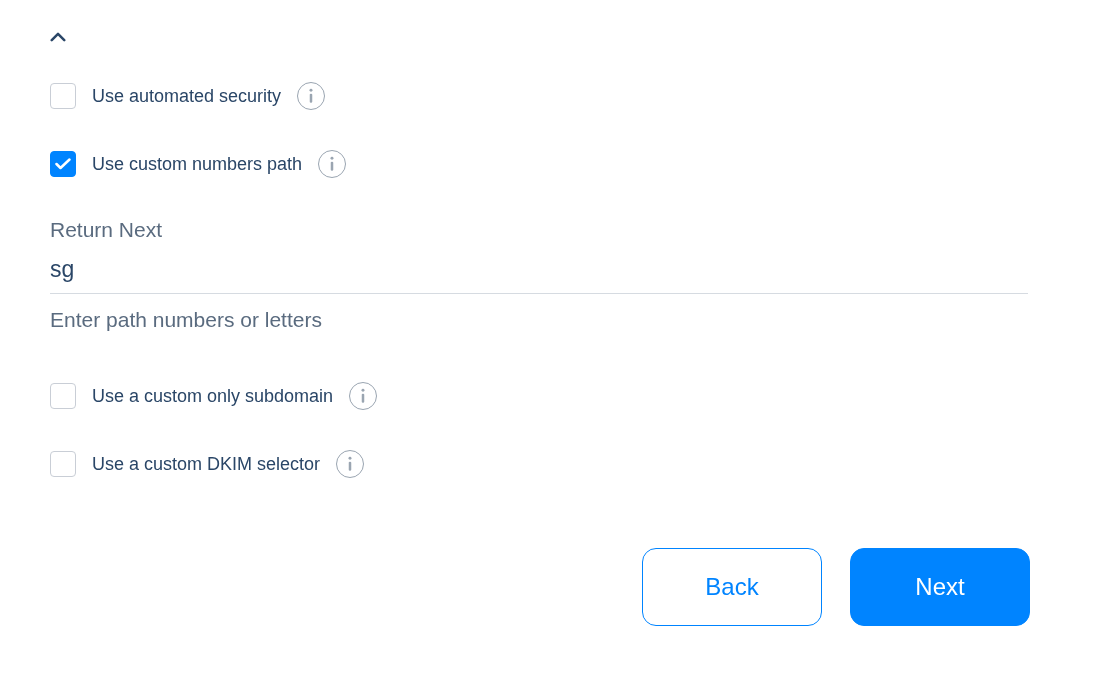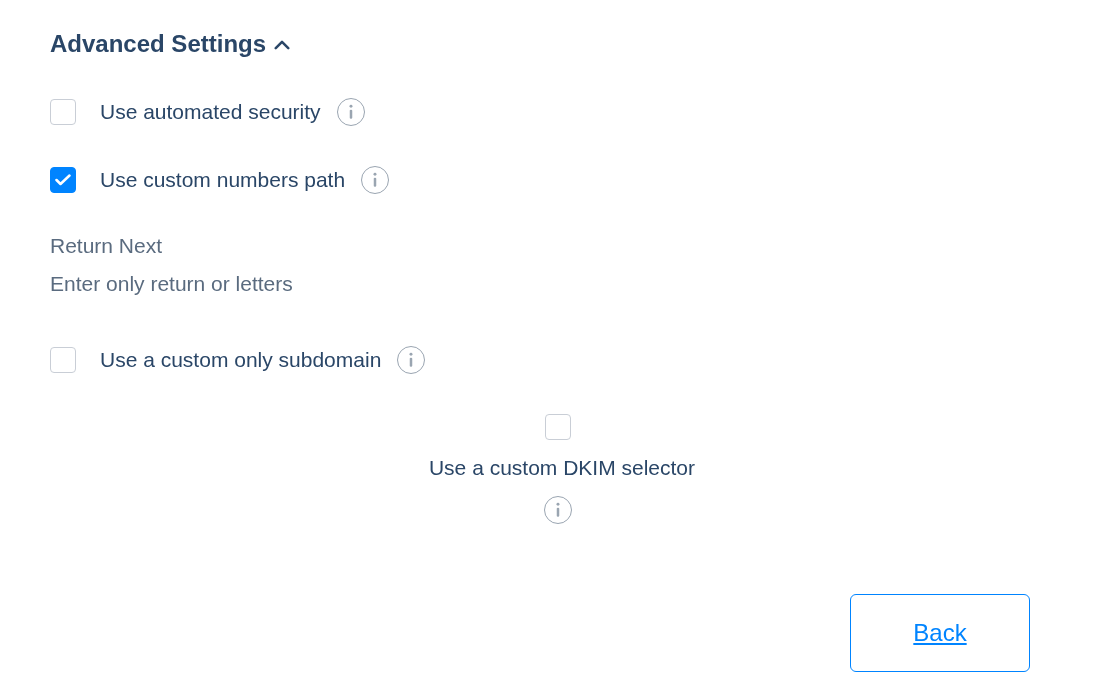--- a/index.html
+++ b/index.html
@@ -32,21 +32,20 @@
       margin-top: 2px;
     }
     .option-row {
       display: flex;
       align-items: center;
       gap: 16px;
       margin-bottom: 40px;
     }
     .option-row.tight {
       margin-bottom: 30px;
-      flex-direction: column;
     }
     .checkbox {
       width: 26px;
       height: 26px;
       border: 1px solid #c9ced6;
       border-radius: 4px;
       background: #ffffff;
       display: inline-flex;
       align-items: center;
       justify-content: center;
@@ -57,24 +56,23 @@
       background: #0084ff;
       border-color: #0084ff;
     }
     .checkbox.checked svg {
       display: block;
     }
     .checkbox svg {
       display: none;
     }
     .option-label {
-      font-size: 21px;
+      font-size: 18px;
       color: #2a4667;
       font-weight: 400;
-      margin-left: 8px;
     }
     .info-icon {
       width: 28px;
       height: 28px;
       border: 1.5px solid #9aa5b1;
       border-radius: 50%;
       display: inline-flex;
       align-items: center;
       justify-content: center;
       cursor: pointer;
@@ -114,45 +112,43 @@
     .button-row {
       display: flex;
       justify-content: flex-end;
       gap: 28px;
       margin-top: 70px;
       padding-right: 36px;
     }
     .btn {
       min-width: 180px;
       height: 78px;
-      border-radius: 6px;
+      border-radius: 14px;
       font-size: 24px;
       font-weight: 400;
       cursor: pointer;
       display: inline-flex;
       align-items: center;
       justify-content: center;
-      text-decoration: underline;
     }
     .btn-secondary {
       background: #ffffff;
       border: 1.5px solid #0084ff;
       color: #0084ff;
     }
     .btn-primary {
       background: #0084ff;
       border: 1.5px solid #0084ff;
       color: #ffffff;
     }
   </style>
 </head>
 <body>
 
 <div class="section-header">
-  <span class="section-title">Advanced Settings</span>
   <span class="chevron">
     <svg width="16" height="10" viewBox="0 0 12 8" fill="none">
       <path d="M1 6.5L6 1.5L11 6.5" stroke="#2a4667" stroke-width="2" stroke-linecap="round" stroke-linejoin="round"></path>
     </svg>
   </span>
 </div>
 
 <div class="option-row">
   <span class="checkbox">
     
@@ -176,21 +172,24 @@
   <span class="info-icon">
     <svg viewBox="0 0 6 14" fill="none">
       <circle cx="3" cy="2" r="1.3" fill="#9aa5b1"></circle>
       <rect x="1.9" y="5" width="2.2" height="8" rx="1" fill="#9aa5b1"></rect>
     </svg>
   </span>
 </div>
 
 <div class="field-block">
   <div class="field-label">Return Next</div>
-  <div class="field-hint">Enter only return or letters</div>
+  <div class="field-input-wrap">
+    <input class="field-input" type="text" value="sg" style="">
+  </div>
+  <div class="field-hint">Enter path numbers or letters</div>
 </div>
 
 <div class="option-row">
   <span class="checkbox">
     
   </span>
   <span class="option-label">Use a custom only subdomain</span>
   <span class="info-icon">
     <svg viewBox="0 0 6 14" fill="none">
       <circle cx="3" cy="2" r="1.3" fill="#9aa5b1"></circle>
@@ -207,13 +206,14 @@
   <span class="info-icon">
     <svg viewBox="0 0 6 14" fill="none">
       <circle cx="3" cy="2" r="1.3" fill="#9aa5b1"></circle>
       <rect x="1.9" y="5" width="2.2" height="8" rx="1" fill="#9aa5b1"></rect>
     </svg>
   </span>
 </div>
 
 <div class="button-row">
   <button class="btn btn-secondary">Back</button>
+  <button class="btn btn-primary">Next</button>
 </div>
 
 </body></html>

